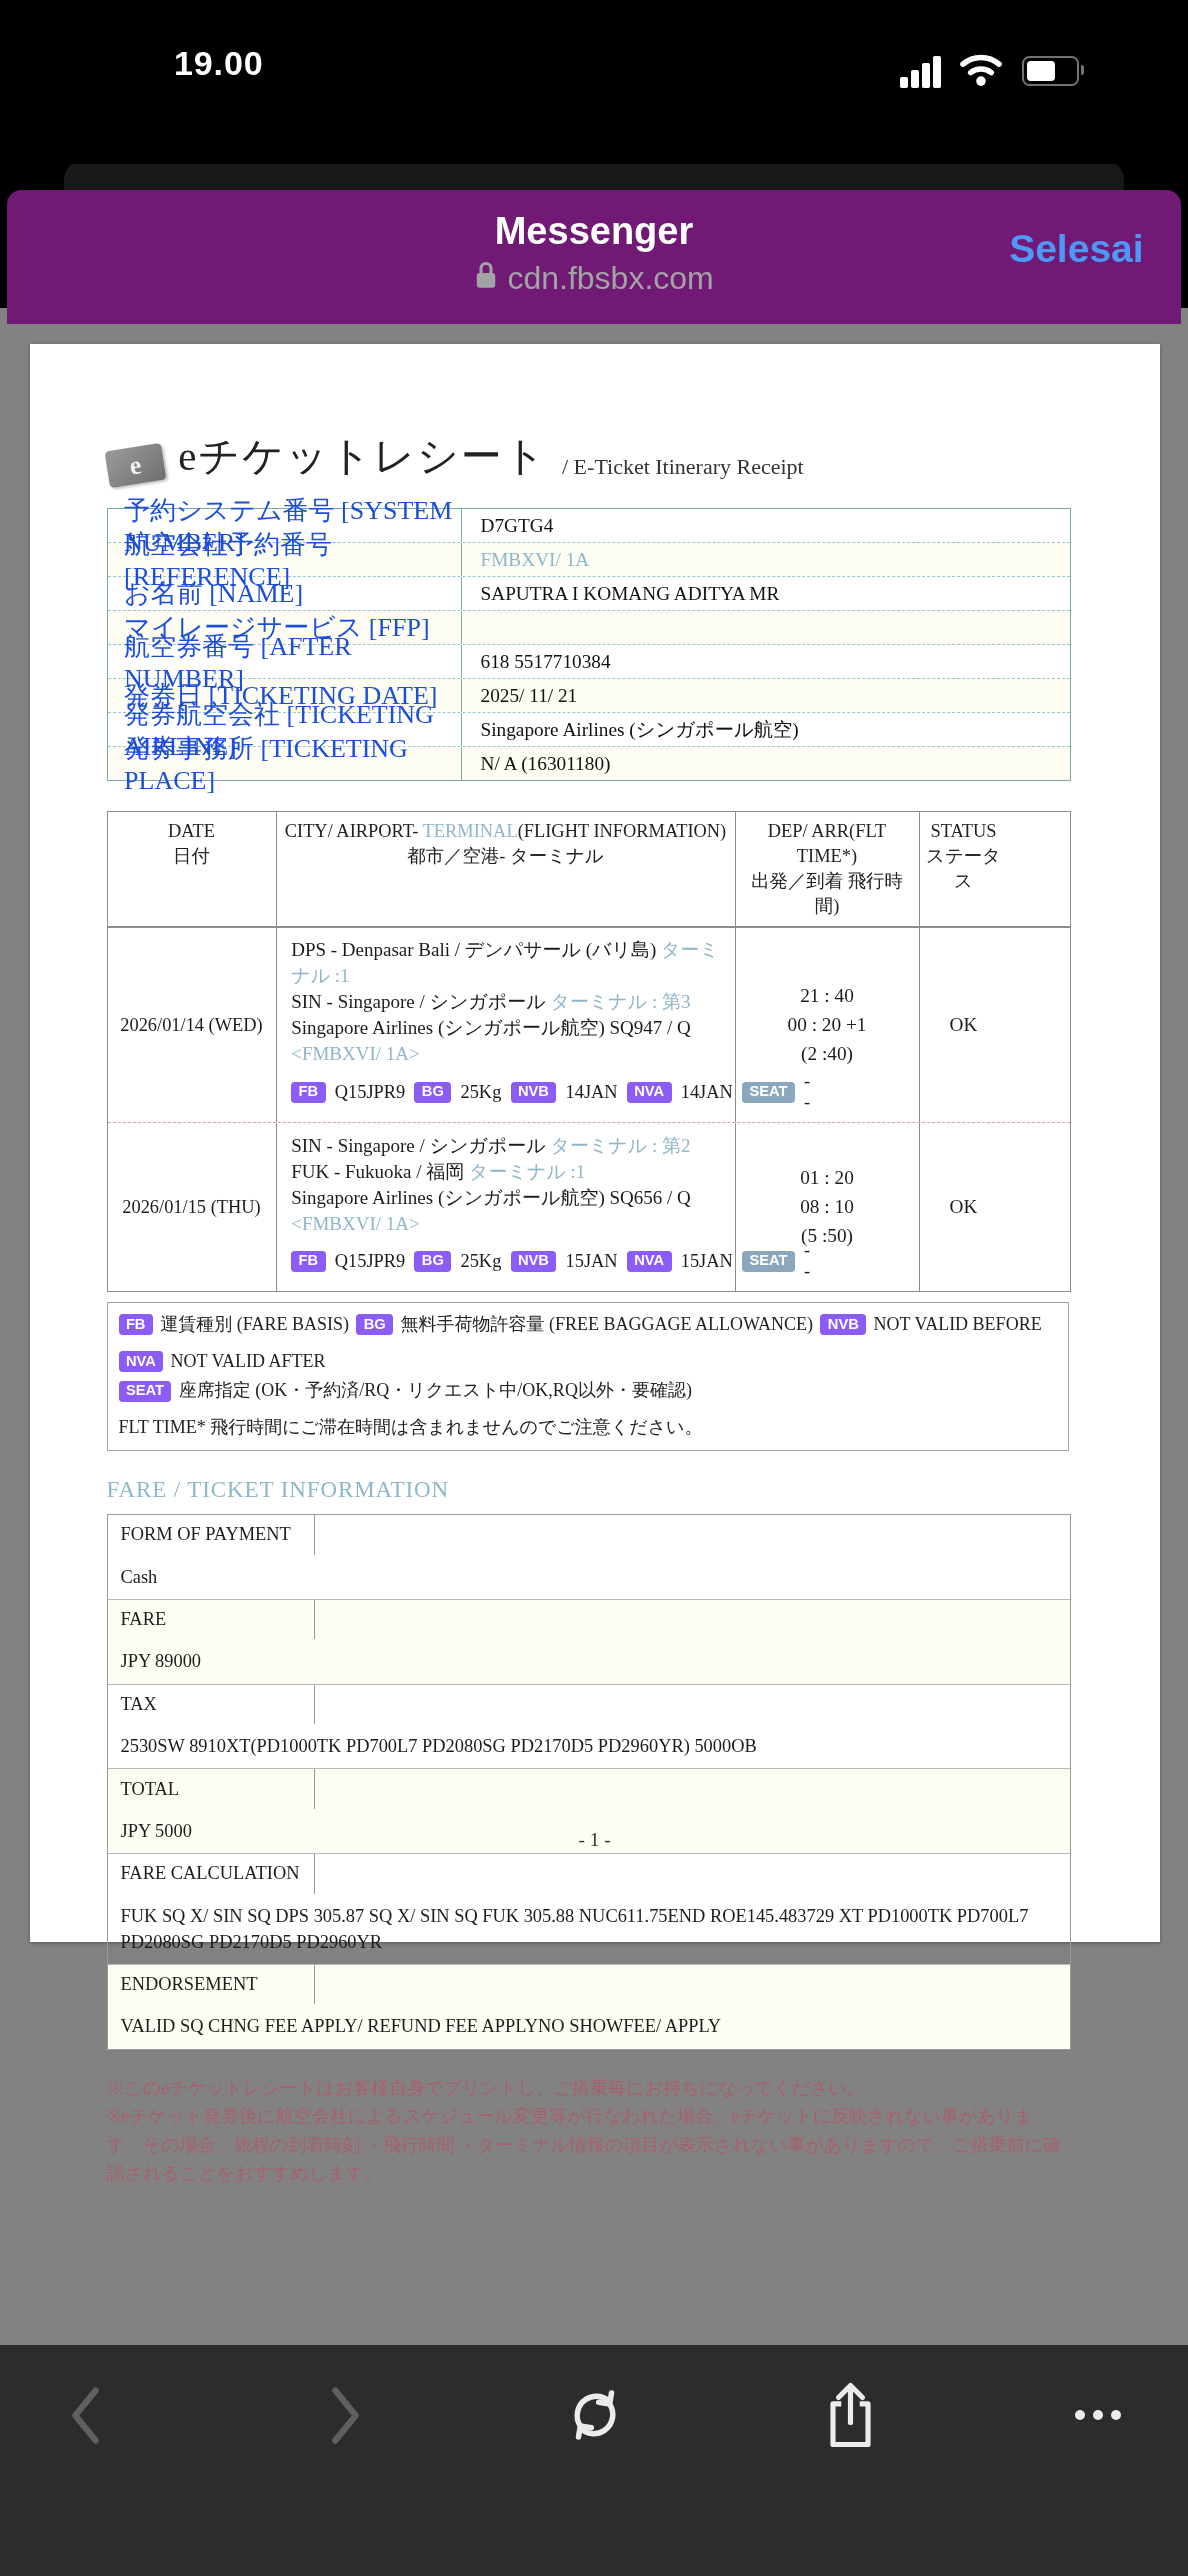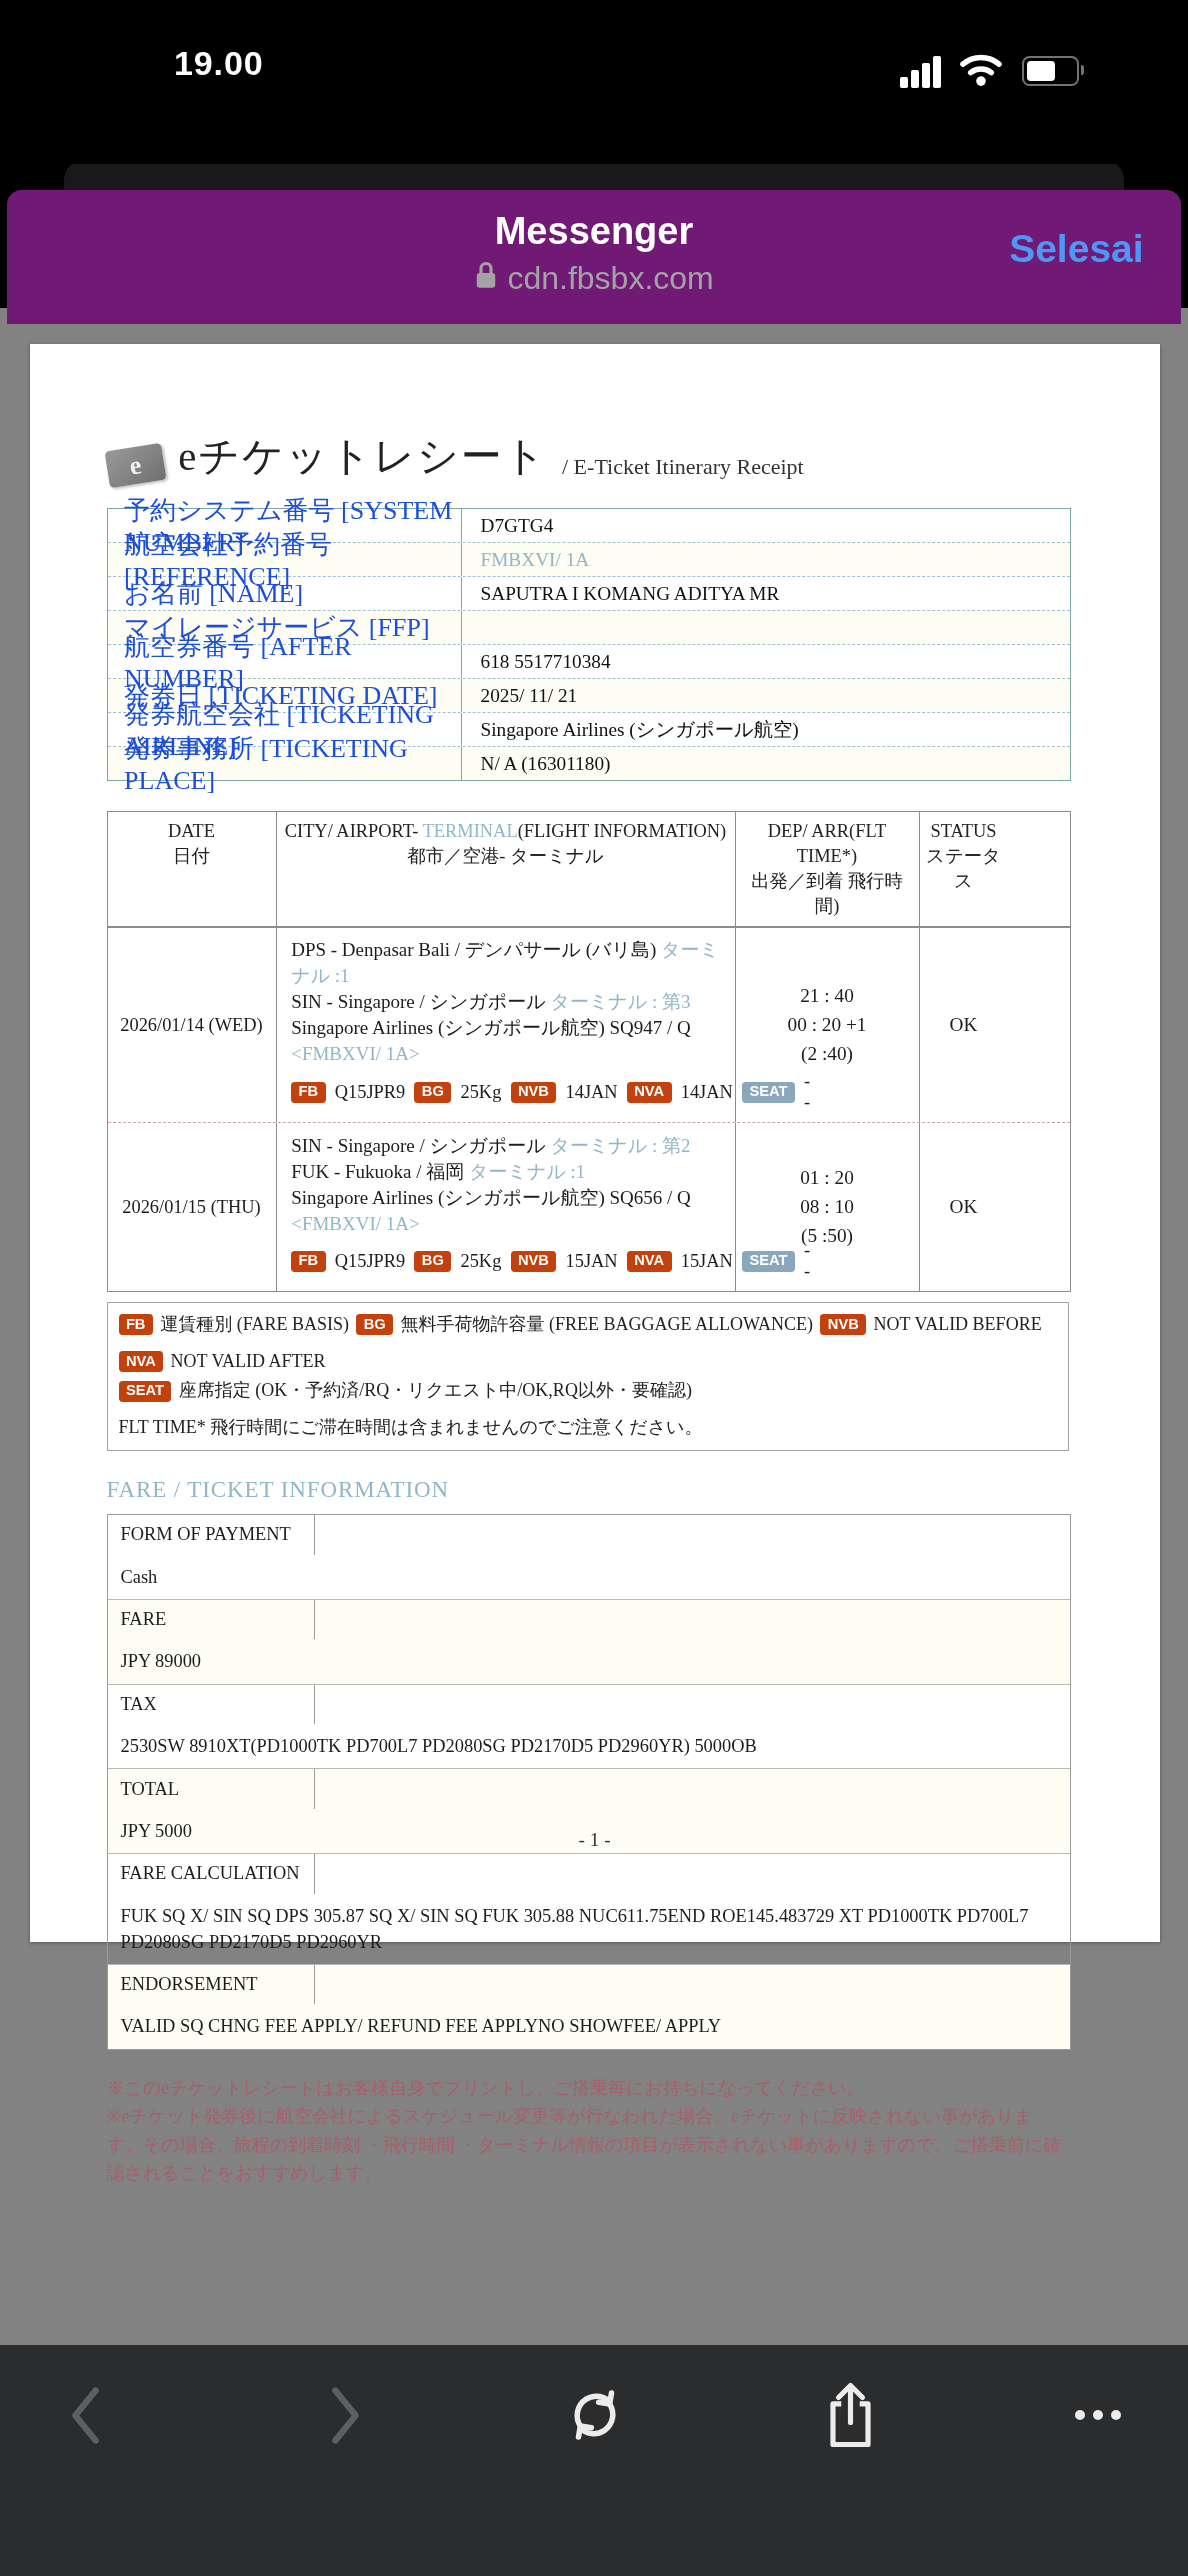--- a/index.html
+++ b/index.html
@@ -58,21 +58,21 @@
   .ft-row + .ft-row{border-top:0.9px dashed #d2a0a6;}
   .cell{box-sizing:border-box;}
   .c-date{width:169px;border-right:0.9px solid #8c8c8c;display:flex;align-items:center;justify-content:center;text-align:center;font-size:18.4px;}
   .c-city{width:459px;border-right:0.9px solid #8c8c8c;padding:9.2px 14.7px;}
   .c-dep{width:184px;border-right:0.9px solid #8c8c8c;display:flex;flex-direction:column;align-items:center;justify-content:center;font-size:19.3px;line-height:28.6px;}
   .c-status{width:88px;display:flex;align-items:center;justify-content:center;font-size:19.3px;}
   .ft-header .c-date,.ft-header .c-city,.ft-header .c-dep,.ft-header .c-status{display:block;padding-top:7.4px;padding-bottom:7.4px;}
   .city-line{font-size:19px;line-height:26px;color:#1c1c1c;}
   .teal{color:#8fb6c9;}
   .badge-line{margin-top:3.7px;display:flex;align-items:center;gap:9.2px;font-size:18.4px;}
-  .badge{display:inline-block;background:#c2410c;color:#fff;font-family:"Liberation Sans",sans-serif;
+  .badge{display:inline-block;background:#8b5cf6;color:#fff;font-family:"Liberation Sans",sans-serif;
          font-size:14.7px;font-weight:700;padding:1.8px 7.4px 2.8px;border-radius:3.7px;line-height:16.6px;}
   .badge.seat-badge{background:#8aa7bb;}
 
   
   .legend-box{margin-top:9.2px;width:962px;border:0.9px solid #a2a2a2;box-sizing:border-box;padding:7.4px 11px;}
   .legend-line{font-size:18px;line-height:29.5px;color:#222;display:flex;flex-wrap:wrap;align-items:center;gap:7.4px;}
 
   
   .fare-heading{margin-top:26px;color:#8fb6c9;font-size:23px;letter-spacing:0.9px;}
   .fare-table{margin-top:11px;width:962px;border:0.9px solid #9a9a9a;}

